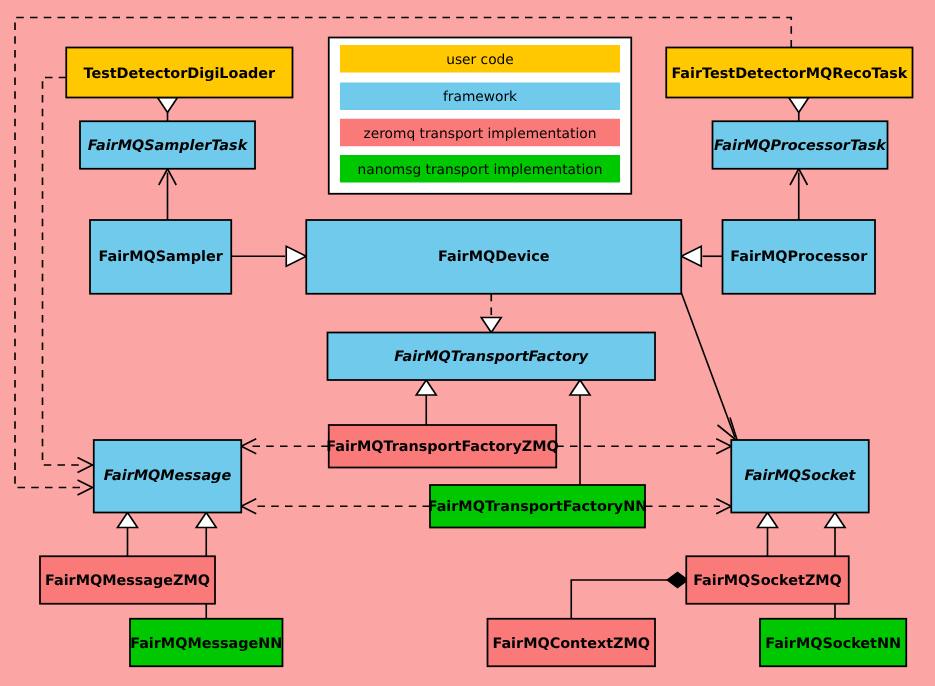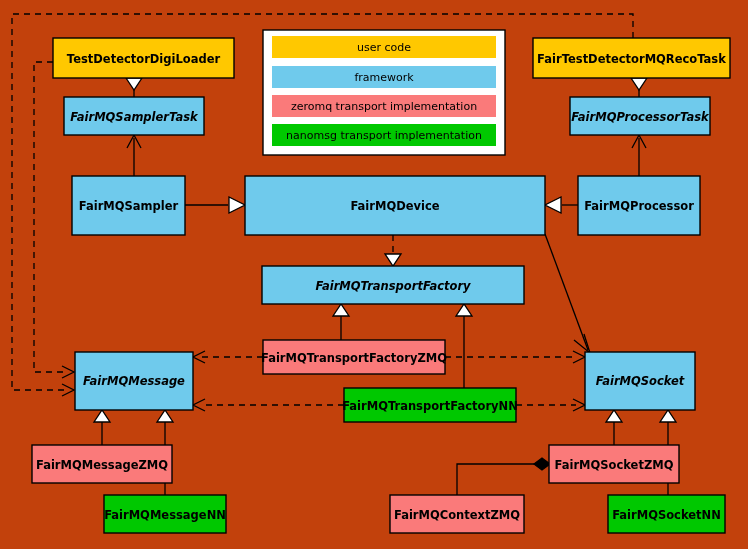--- a/index.html
+++ b/index.html
@@ -1,17 +1,17 @@
 <!DOCTYPE html>
 <html><head>
 <meta charset="utf-8">
 <style>
   html,body{margin:0;padding:0;background:#ffffff;}
   body{font-family:"DejaVu Sans","Liberation Sans",sans-serif;}
-  #stage{position:relative;width:748px;height:549px;background:#c2410c;overflow:hidden;}
+  #stage{position:relative;width:748px;height:549px;background:#fca5a5;overflow:hidden;}
   svg#diagram{position:absolute;left:0;top:0;width:748px;height:549px;}
   .box-rect{stroke:#000000;stroke-width:1.4;}
   .box-label{font-family:"DejaVu Sans","Liberation Sans",sans-serif;font-size:11.5px;font-weight:bold;fill:#000000;text-anchor:middle;dominant-baseline:middle;}
   .box-label.italic{font-style:italic;}
   .legend-frame{fill:#ffffff;stroke:#000000;stroke-width:1.4;}
   .legend-rect{stroke:none;}
   .legend-label{font-family:"DejaVu Sans","Liberation Sans",sans-serif;font-size:11px;font-weight:normal;fill:#000000;text-anchor:middle;dominant-baseline:middle;}
   .edge{fill:none;stroke:#000000;stroke-width:1.3;}
   .edge.dashed{stroke-dasharray:6 5;}
   .head-fill{fill:#ffffff;stroke:#000000;stroke-width:1.3;}

